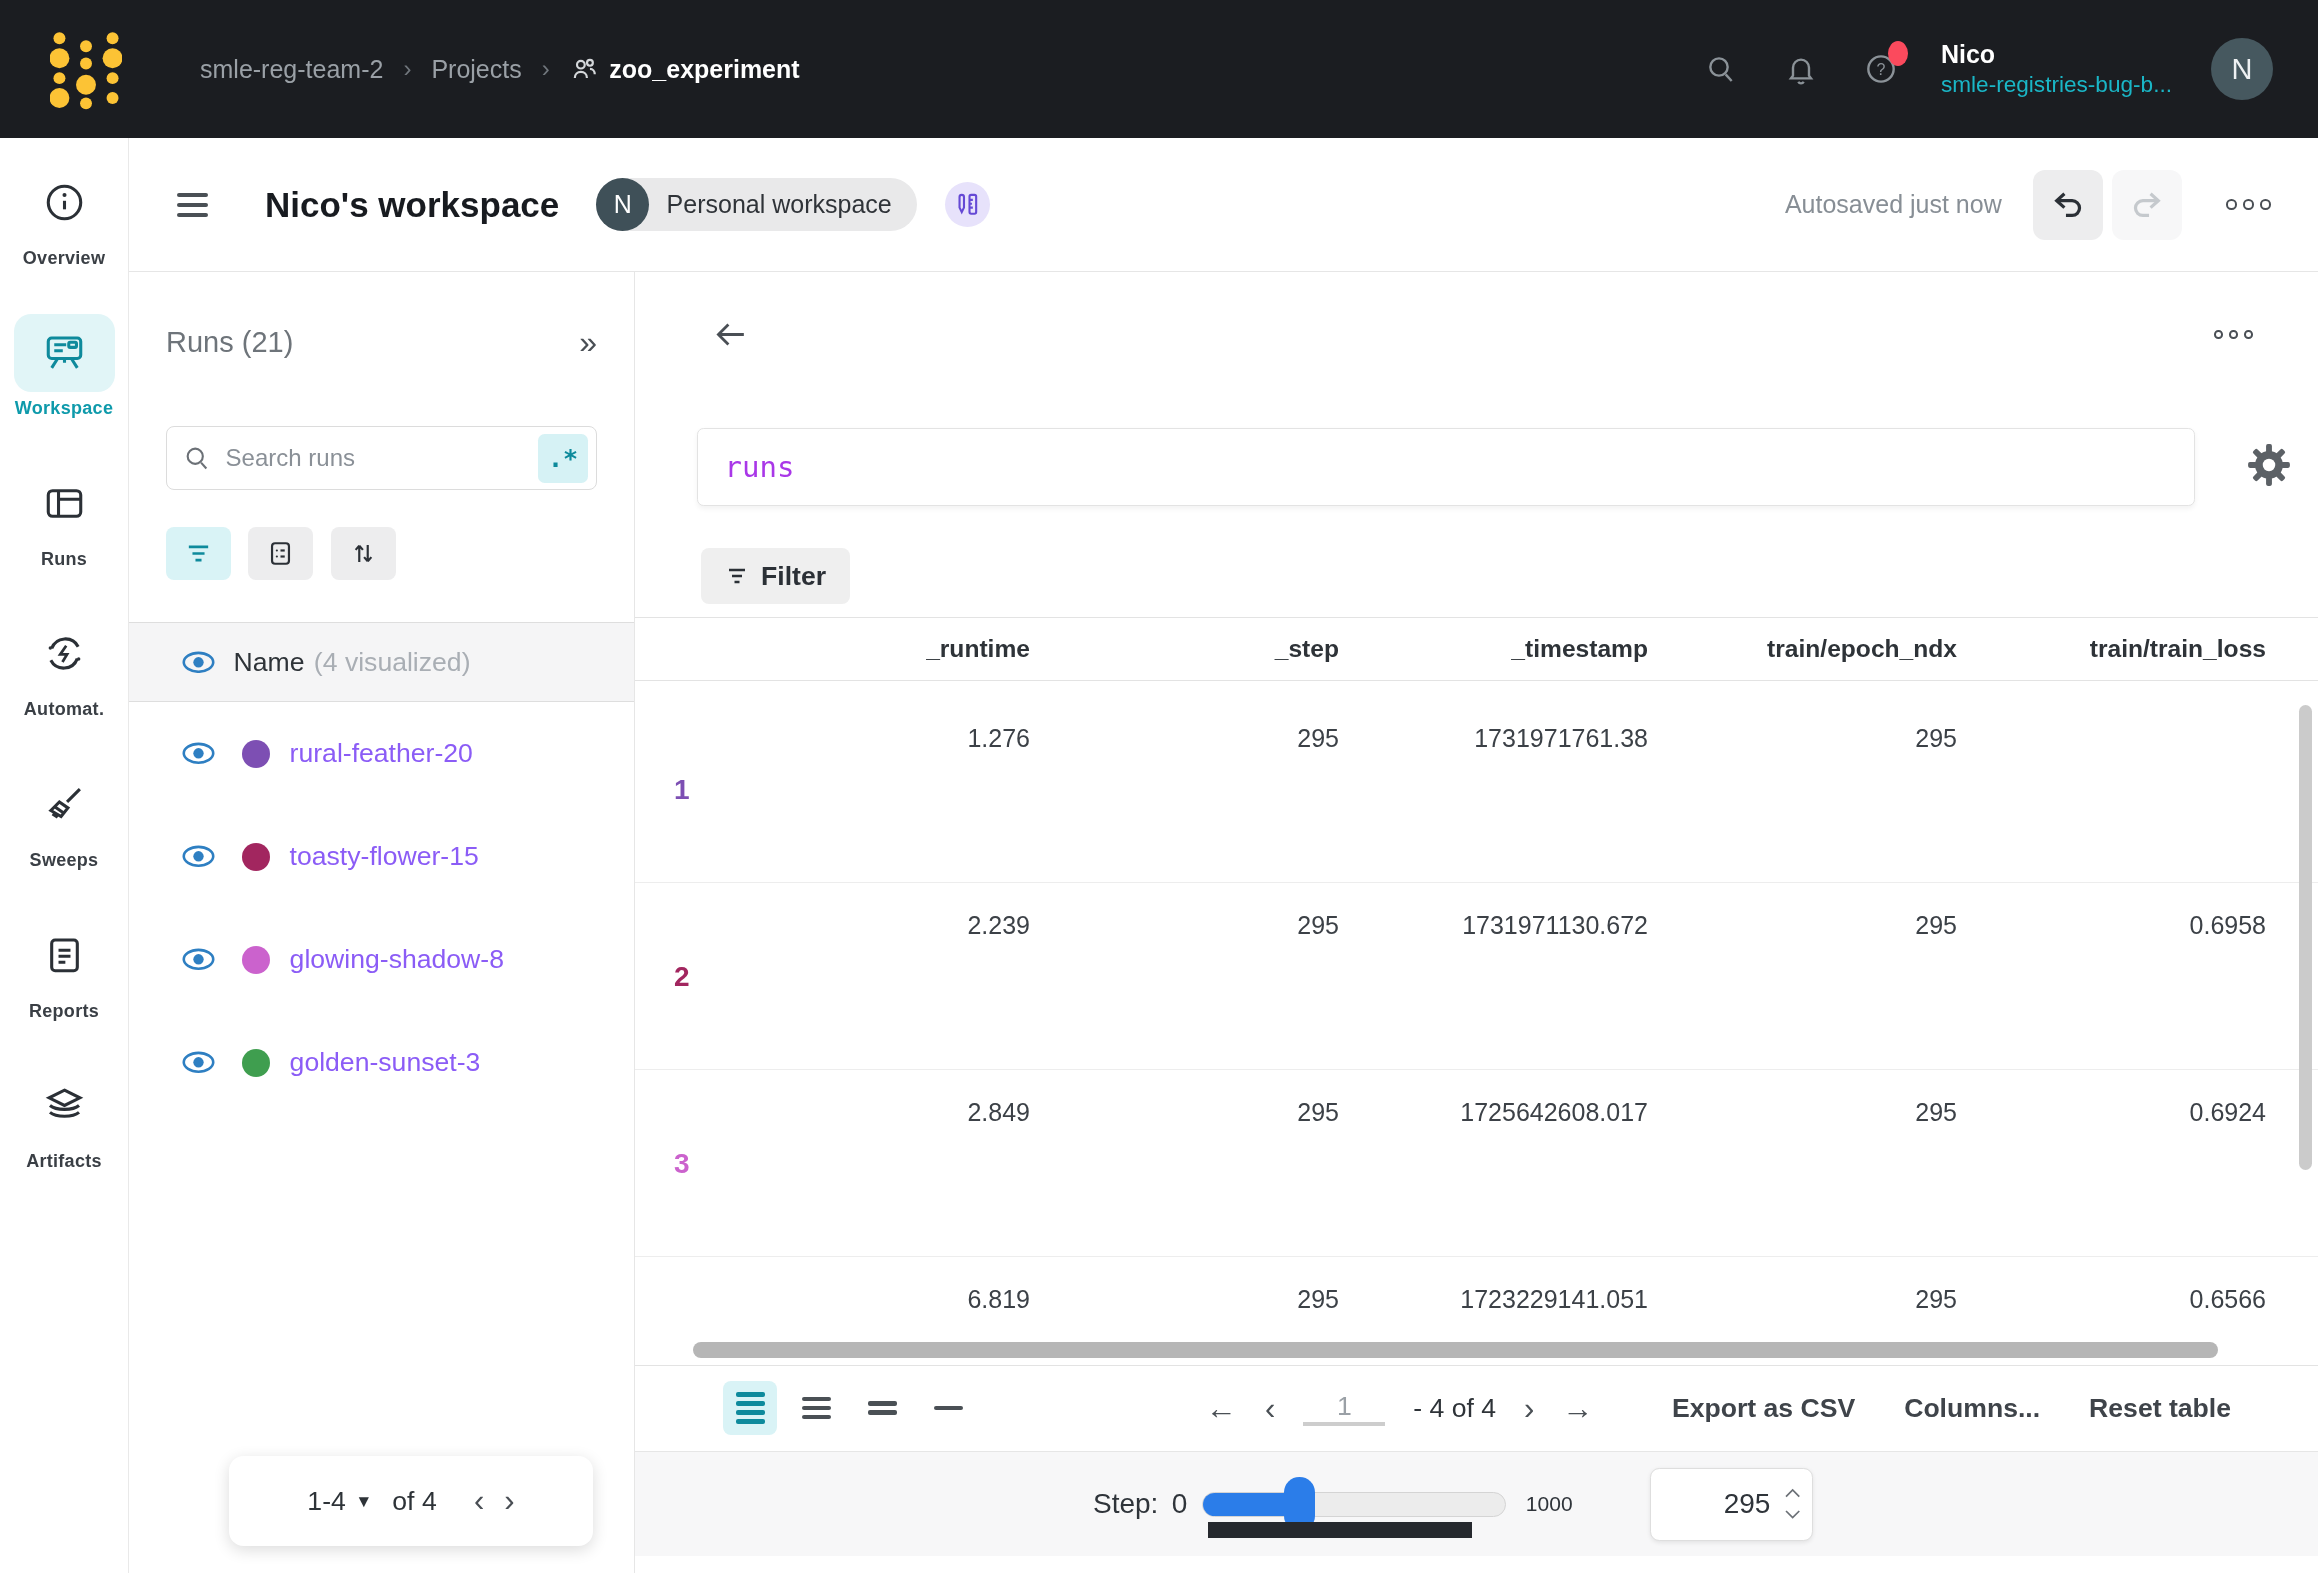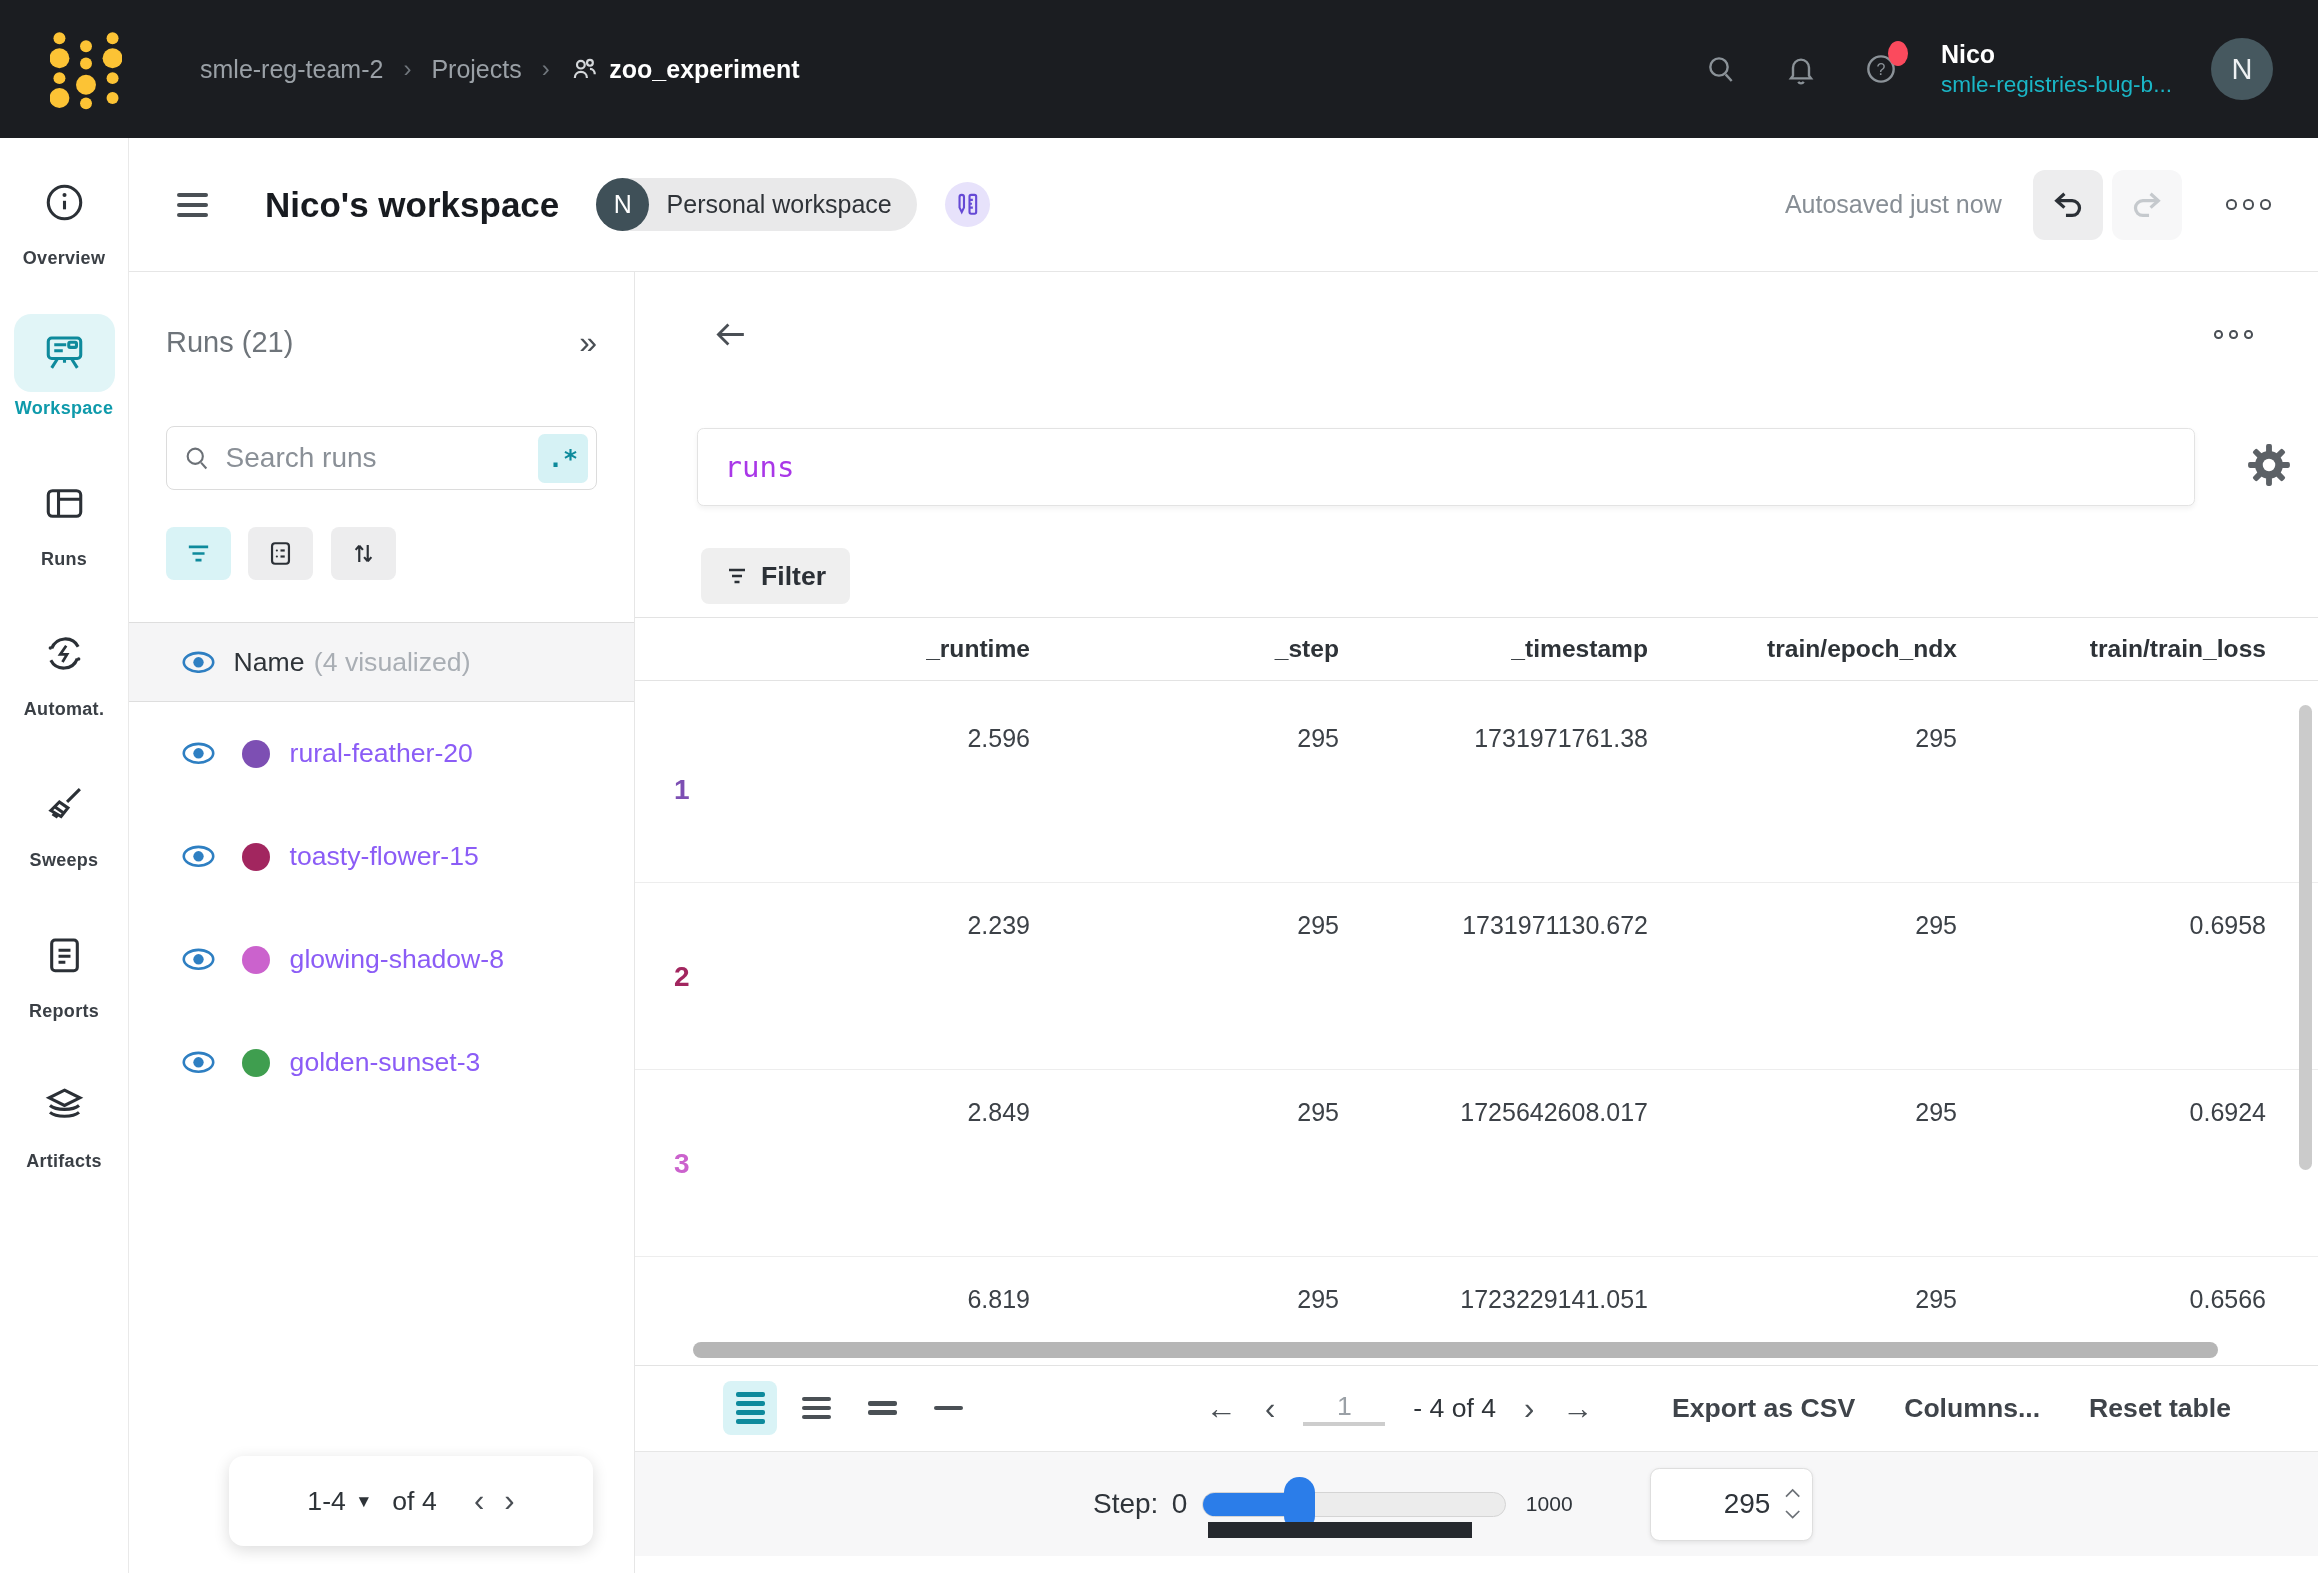--- a/index.html
+++ b/index.html
@@ -57,21 +57,21 @@
   .bodyrow { flex:1; display:flex; }
 
   
   .runspanel { width:506px; border-right:1.3px solid #e6e6e6; position:relative; padding:0 37px; flex:none; }
   .rp-head { display:flex; align-items:center; margin-top:52px; }
   .rp-title { font-size:29px; color:#6e747a; }
   .rp-collapse { margin-left:auto; font-size:32px; color:#4a4f55; cursor:pointer; }
   .rp-search { margin-top:65px; height:64px; border:1.3px solid #dcdcdc; border-radius:8px;
     display:flex; align-items:center; padding:0 8px 0 16px; background:#fff; }
   .rp-search svg { width:28px; height:28px; flex:none; }
-  .rp-search input { border:none; outline:none; flex:1; margin-left:14.6px; font-size:28px; color:#6d28d9;
+  .rp-search input { border:none; outline:none; flex:1; margin-left:14.6px; font-size:24px; color:#6d28d9;
     font-family:inherit; min-width:0; }
   .rp-search input::placeholder { color:#8a9097; }
   .regex-chip { width:50px; height:49px; border-radius:6.6px; background:#d6f2f5; color:#0d8a9b;
     font-family:"DejaVu Sans Mono","Liberation Mono",monospace; font-size:25px; font-weight:700;
     display:flex; align-items:center; justify-content:center; flex:none; cursor:pointer; }
   .rp-btns { display:flex; gap:17.3px; margin-top:37px; }
   .rp-btn { width:65px; height:53px; border-radius:8px; background:#ededee; display:flex; align-items:center; justify-content:center; cursor:pointer; }
   .rp-btn.active { background:#d9f3f6; }
   .rp-btn svg { width:29px; height:29px; }
   .rp-listhead { margin:42px -37px 0 -37px; height:80px; background:#f5f5f6;
@@ -462,21 +462,21 @@
           <div class="th">_runtime</div>
           <div class="th">_step</div>
           <div class="th">_timestamp</div>
           <div class="th">train/epoch_ndx</div>
           <div class="th">train/train_loss</div>
         </div>
 
         <div class="tbody">
           <div class="trow tgrid">
             <div class="tnum" style="color: rgb(125, 79, 179);">1</div>
-            <div class="td">2.596</div>
+            <div class="td">1.276</div>
             <div class="td">295</div>
             <div class="td">1731971761.38</div>
             <div class="td">295</div>
           </div>
           <div class="trow tgrid">
             <div class="tnum" style="color: rgb(162, 38, 95);">2</div>
             <div class="td">2.239</div>
             <div class="td">295</div>
             <div class="td">1731971130.672</div>
             <div class="td">295</div>

